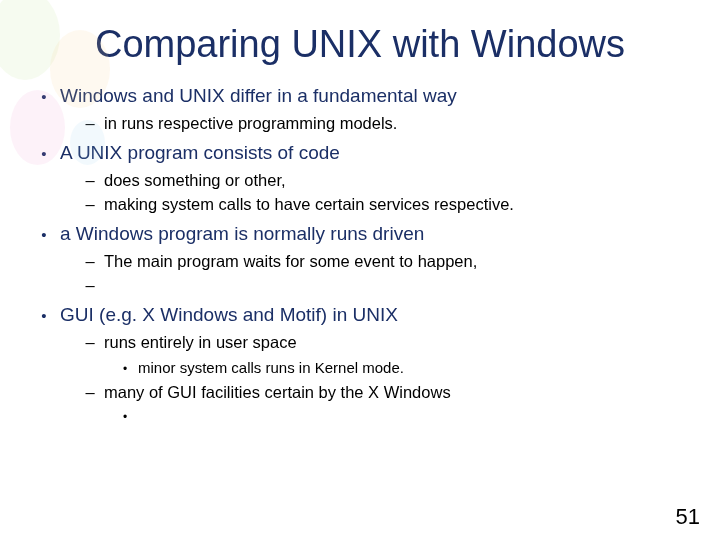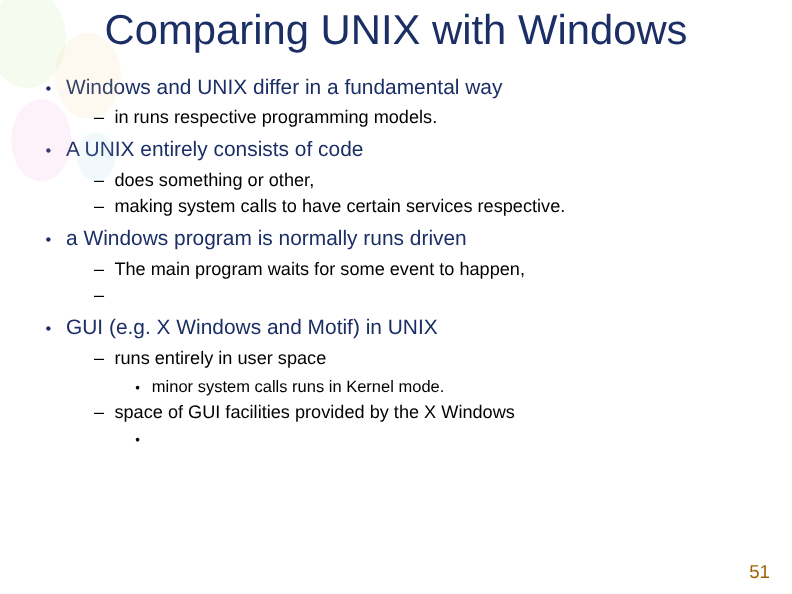--- a/index.html
+++ b/index.html
@@ -19,29 +19,29 @@
     opacity: 0.13;
   }
   .b1 { width: 70px; height: 90px; background: #b9e08a; top: -10px; left: -10px; }
   .b2 { width: 60px; height: 78px; background: #f7d38a; top: 30px; left: 50px; }
   .b3 { width: 55px; height: 75px; background: #ef9ad1; top: 90px; left: 10px; }
   .b4 { width: 35px; height: 45px; background: #9ad1ef; top: 120px; left: 70px; }
   .page-number {
     position: absolute;
     bottom: 10px;
     right: 20px;
-    font-size: 17px;
-    color: #a16207;
+    font-size: 22px;
+    color: #000000;
   }
   .title {
     text-align: center;
     font-size: 38px;
     color: #1b2f66;
     font-weight: 400;
-    padding-top: 8px;
+    padding-top: 24px;
     line-height: 1.08;
     margin-bottom: 18px;
   }
   .content {
     padding-left: 38px;
     padding-right: 20px;
   }
   ul { list-style: none; }
   .lvl1 > li { margin-bottom: 4px; }
   .lvl1 > li > .row {
@@ -120,21 +120,21 @@
             <div class="row">
               <span class="dash">–</span>
               <span>in runs respective programming models.</span>
             </div>
           </li>
       </ul>
     </li>
     <li>
       <div class="row">
           <span class="bullet-dot">•</span>
-          <span>A UNIX entirely consists of code</span>
+          <span>A UNIX program consists of code</span>
         </div>
       <ul class="lvl2">
         <li>
             <div class="row">
               <span class="dash">–</span>
               <span>does something or other,</span>
             </div>
           </li>
         <li>
             <div class="row">
@@ -179,21 +179,21 @@
                 <div class="row">
                   <span class="bullet-dot-sm">•</span>
                   <span>minor system calls runs in Kernel mode.</span>
                 </div>
               </li>
           </ul>
         </li>
         <li>
           <div class="row">
               <span class="dash">–</span>
-              <span>space of GUI facilities provided by the X Windows</span>
+              <span>many of GUI facilities certain by the X Windows</span>
             </div>
           <ul class="lvl3">
             <li>
                 <div class="row">
                   <span class="bullet-dot-sm">•</span>
                 </div>
               </li>
           </ul>
         </li>
       </ul>

